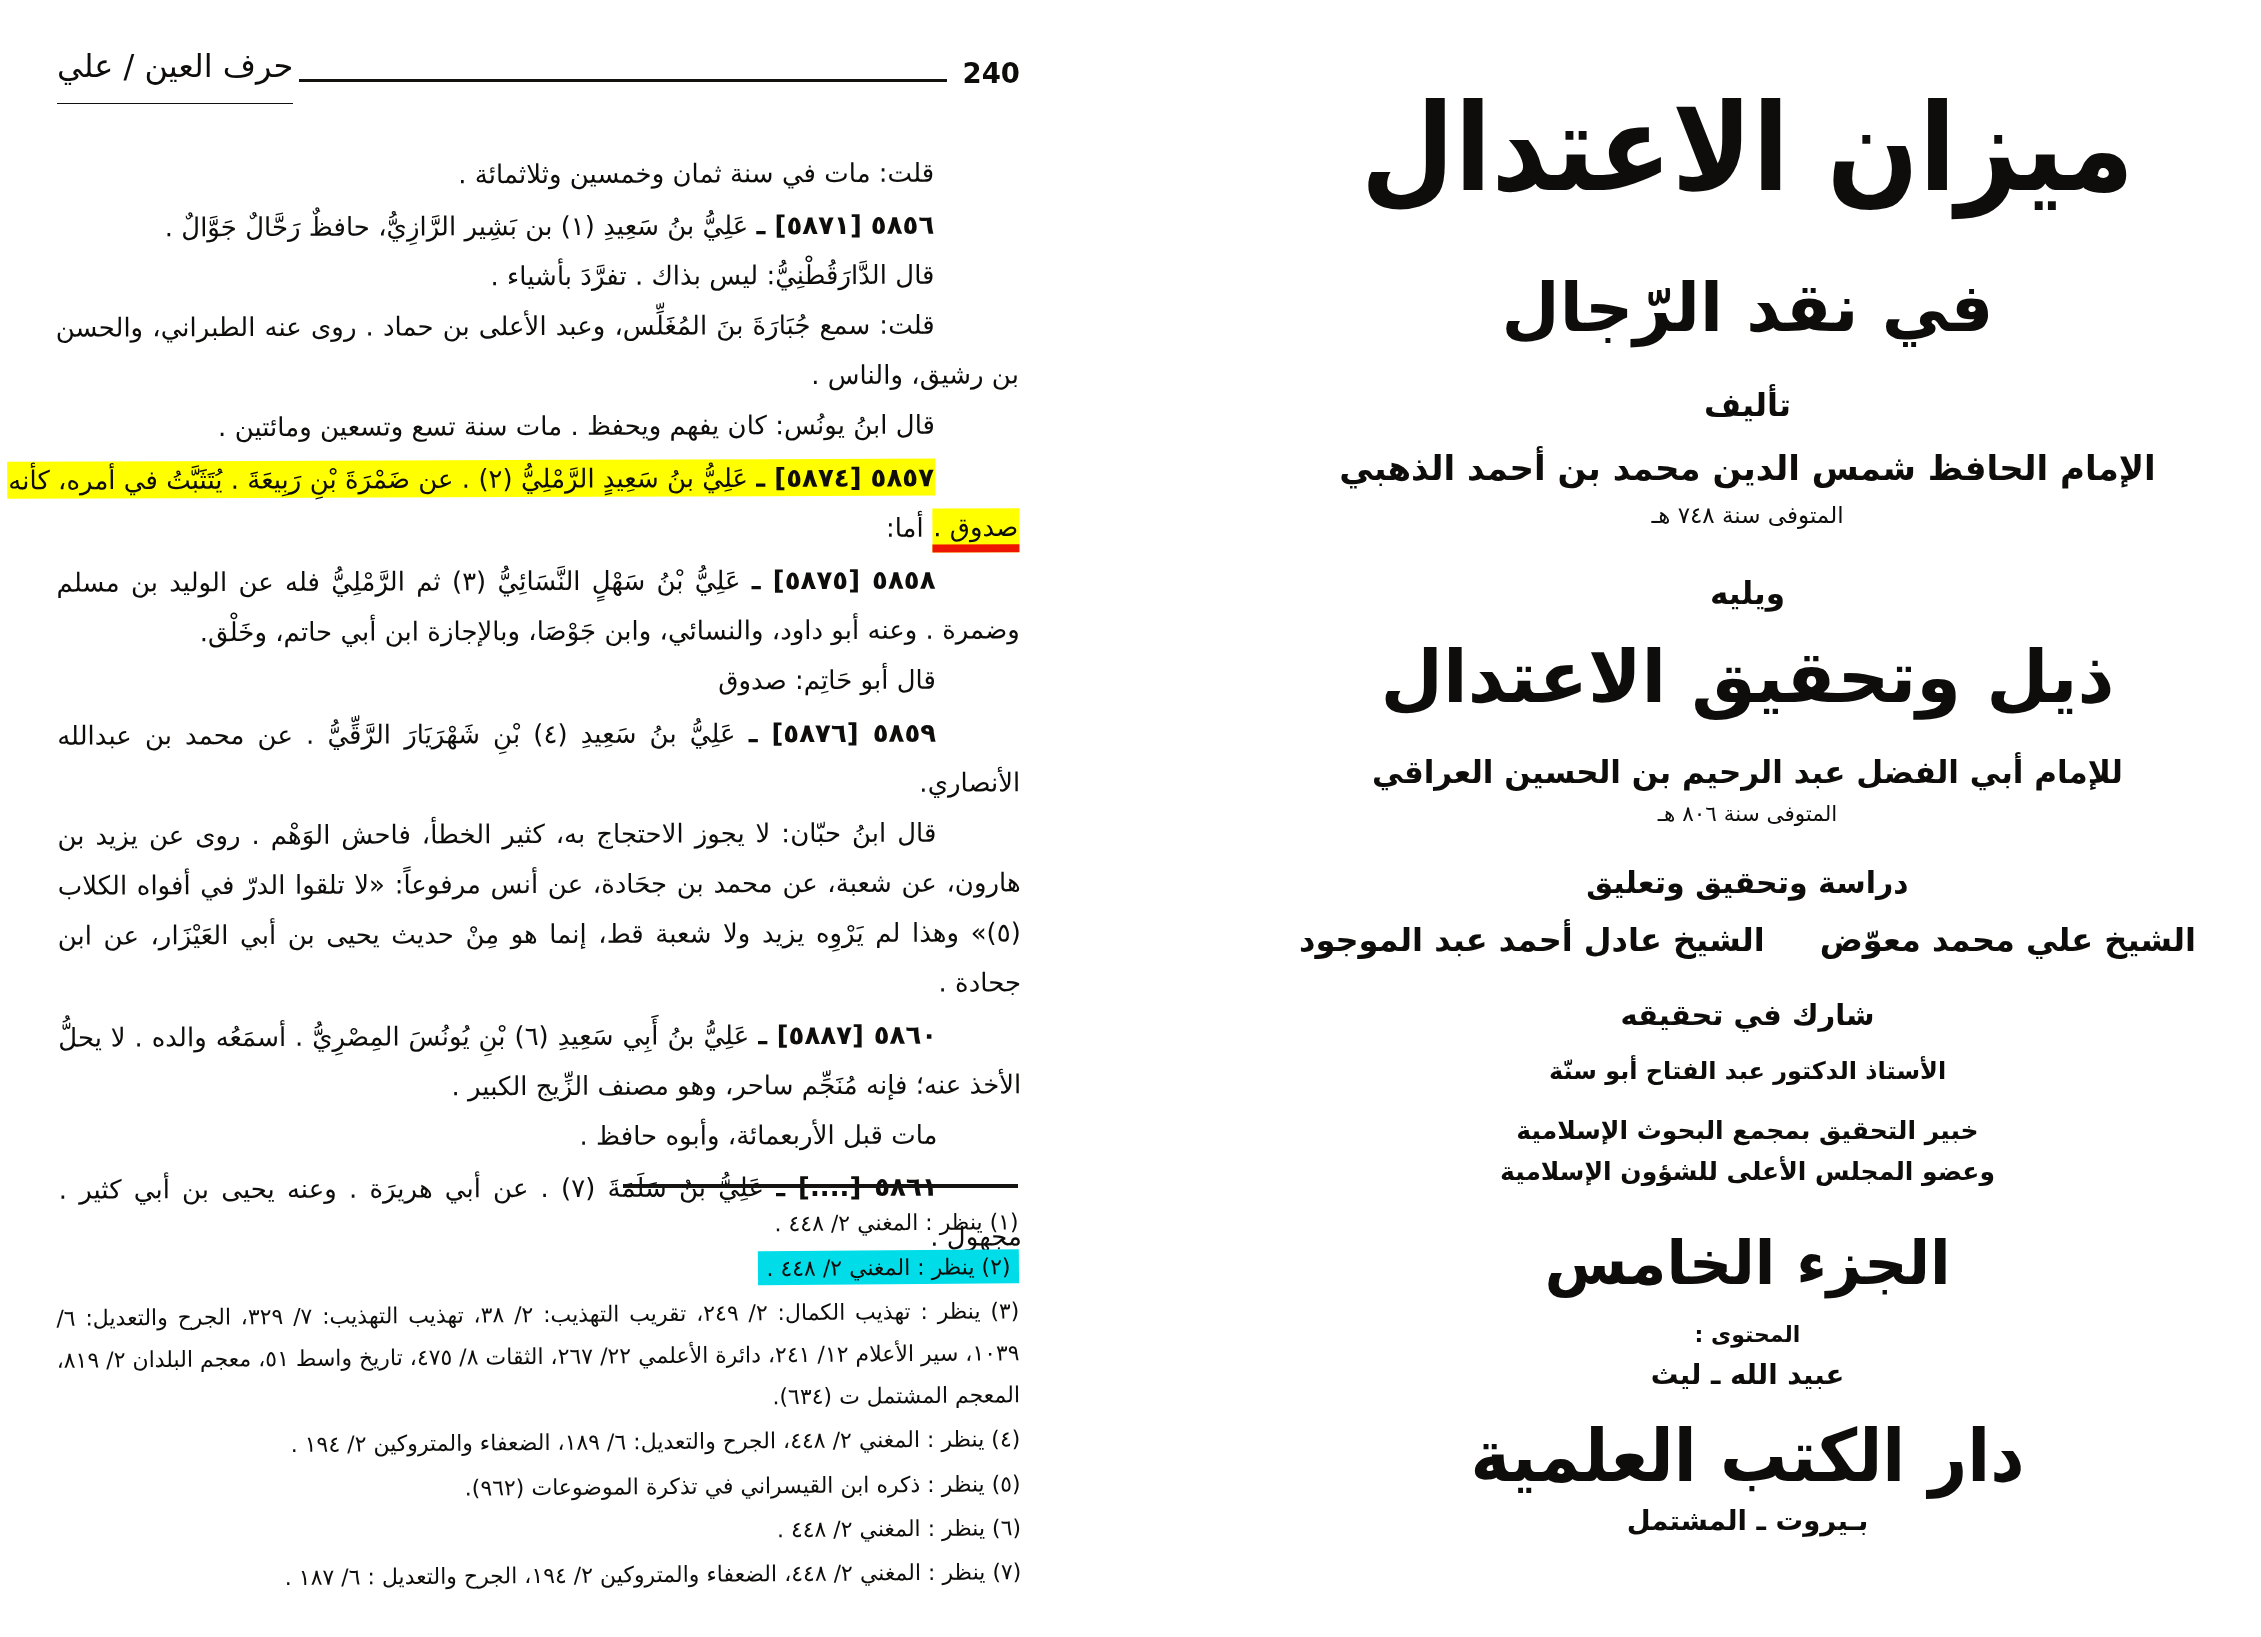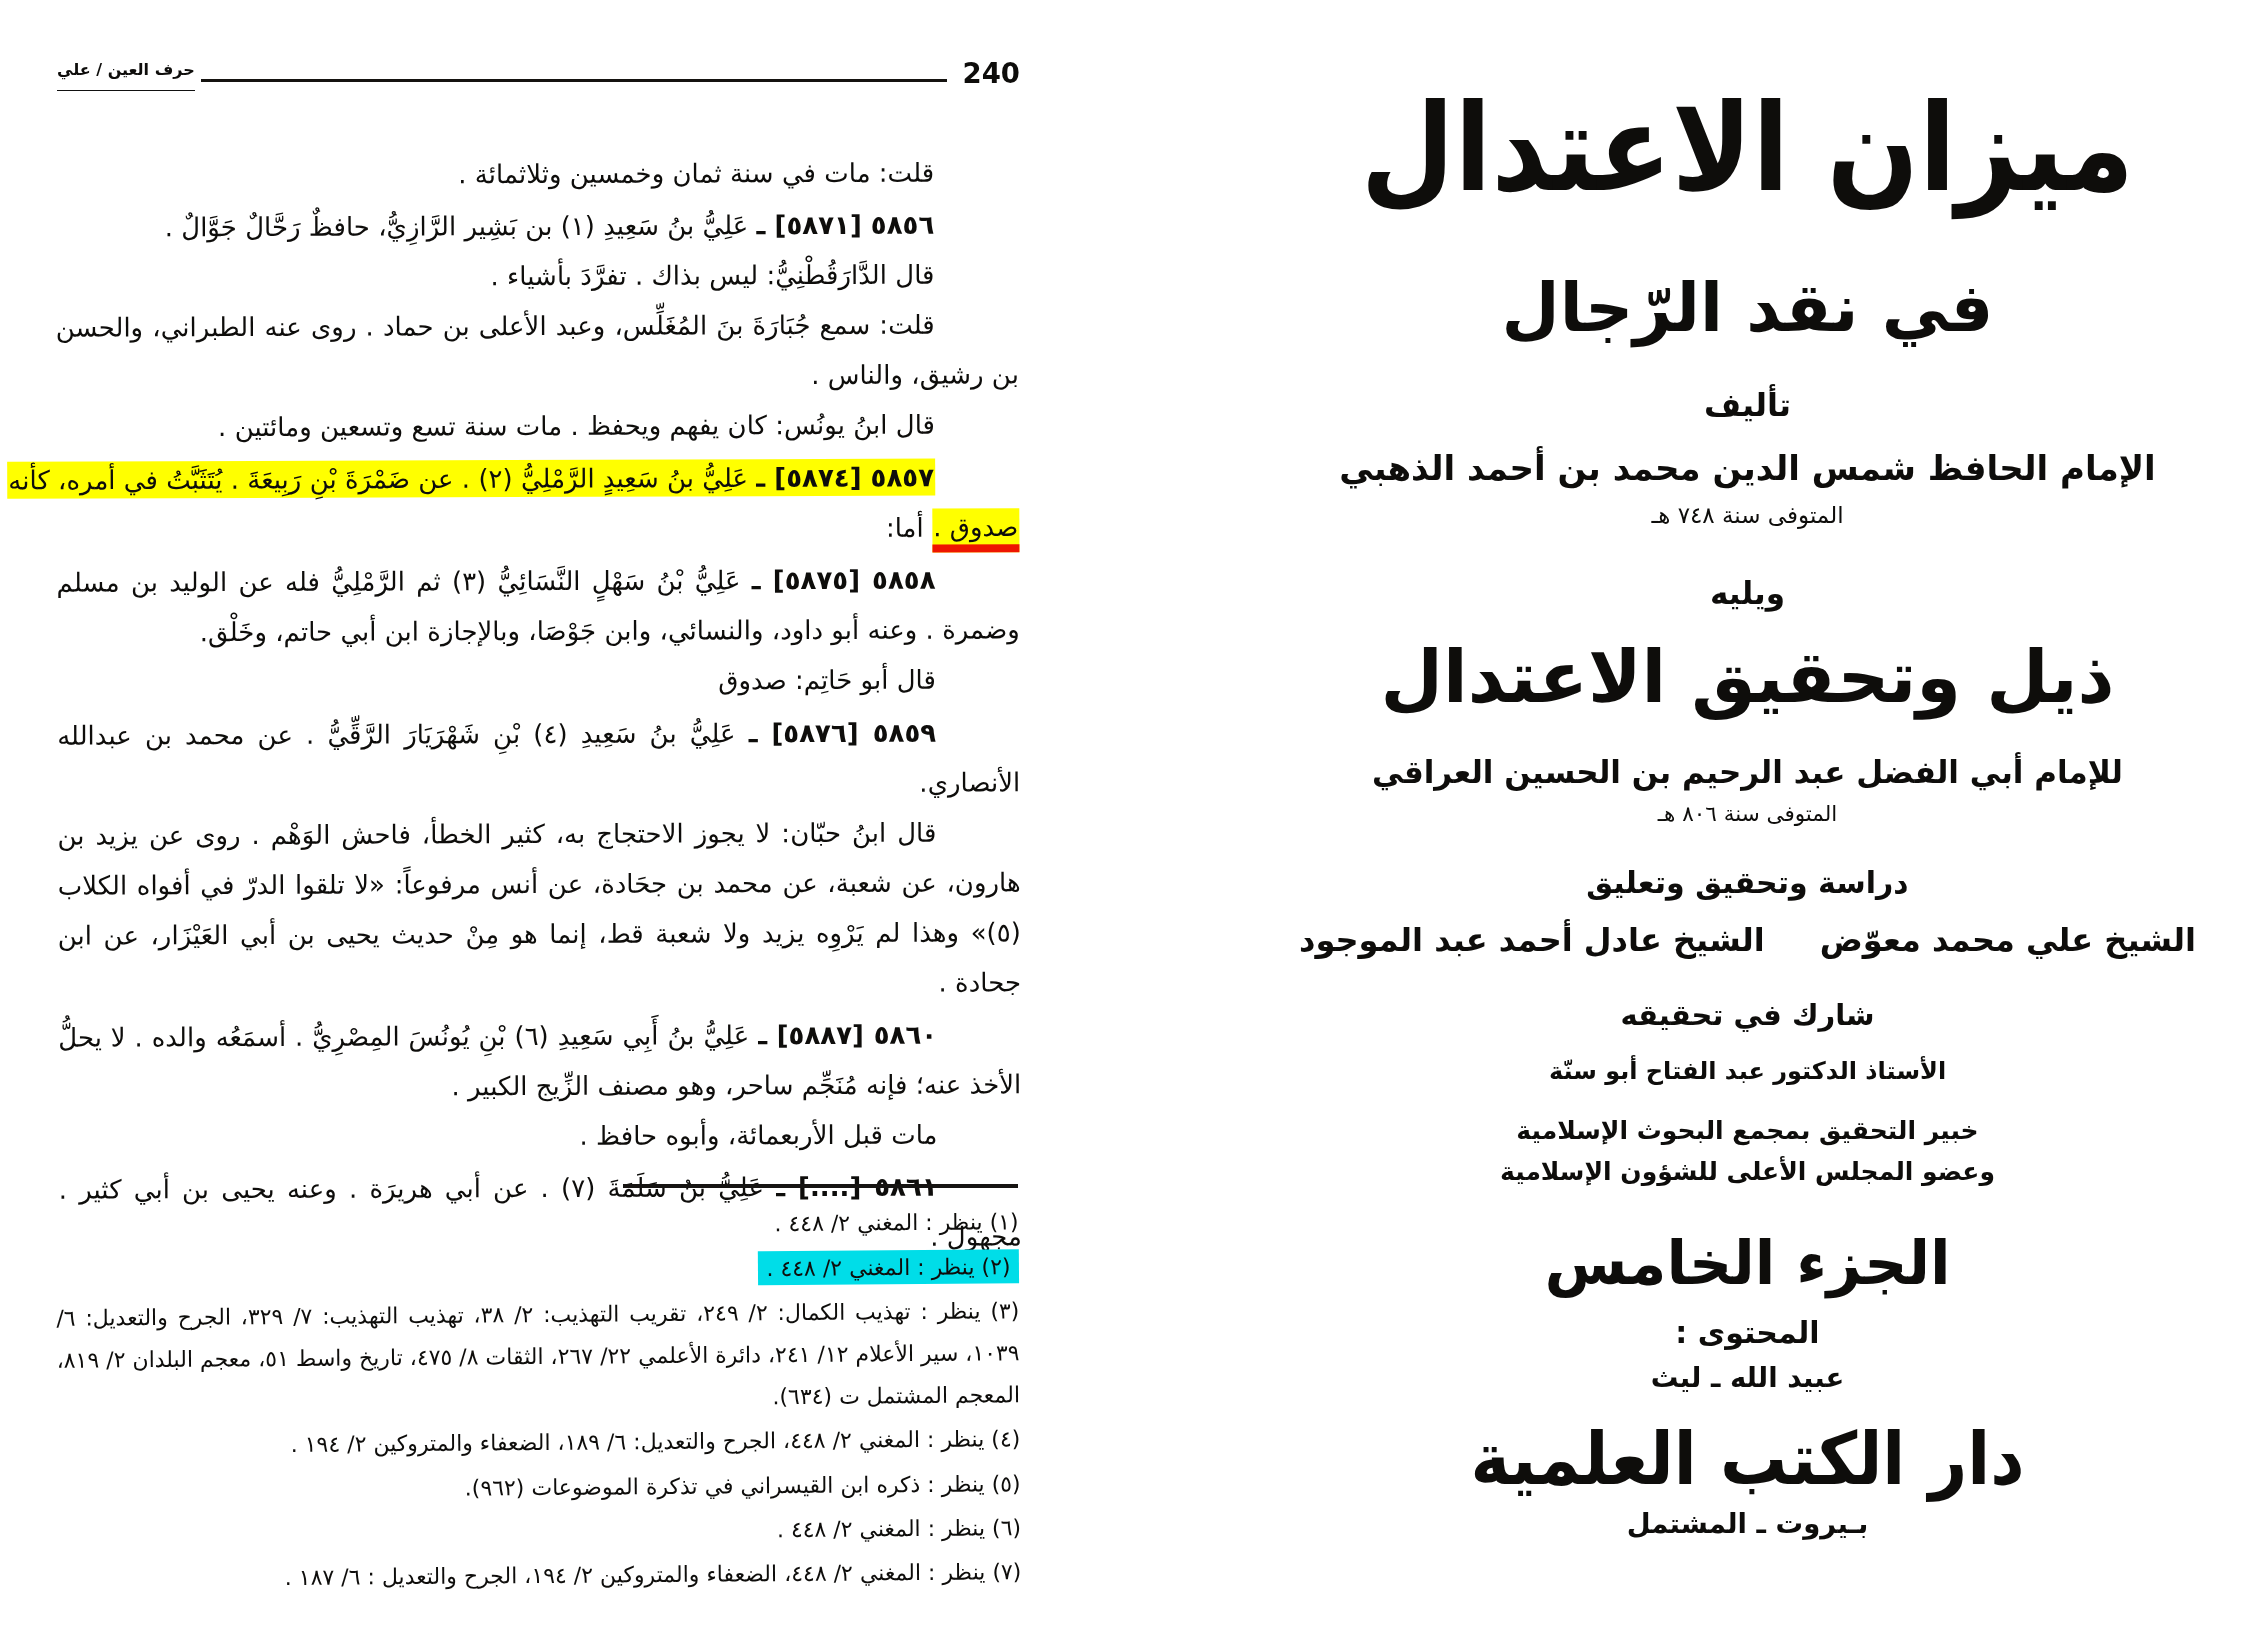--- a/index.html
+++ b/index.html
@@ -3,21 +3,21 @@
 <meta charset="utf-8">
 <style>
   html,body{margin:0;padding:0;}
   body{
     width:2261px;height:1638px;overflow:hidden;background:#ffffff;color:#0e0d0b;
     font-family:"DejaVu Sans",sans-serif;position:relative;
   }
   
   .left-page{position:absolute;left:57px;top:54px;width:963px;height:1580px;}
   .page-header{display:flex;direction:ltr;align-items:center;height:42px;}
-  .section-label{font-size:16px;font-weight:bold;white-space:nowrap;border-bottom:1.8px solid #111;padding-bottom:11px;}
+  .section-label{font-size:32px;font-weight:normal;white-space:nowrap;border-bottom:1.8px solid #111;padding-bottom:18px;}
   .header-rule{flex:1;height:3px;background:#151310;margin:10.8px 15.6px 0 6px;}
   .pagenum{font-size:27.5px;font-weight:bold;margin-top:-4.8px;}
   .body-text{direction:rtl;text-align:justify;font-size:26px;line-height:50px;margin-top:53px;transform:rotate(-0.2deg);}
   .body-text p{margin:0;text-indent:84px;}
   .body-text p.entry{margin-top:2.4px;}
   .body-text b{font-weight:bold;}
   .hl{background:#ffff00;padding:3.6px 1.2px;}
   .hl-line1{white-space:nowrap;}
   .redline{border-bottom:8.4px solid #ee1500;padding-bottom:2.4px;}
   .fn-sep{position:absolute;top:1130px;right:2.4px;width:395px;height:3.6px;background:#161412;}
@@ -36,21 +36,21 @@
   .r-appendix{font-size:72px;font-weight:bold;margin-top:25px;line-height:1.15;}
   .r-app-author{font-size:31px;font-weight:bold;margin-top:35px;white-space:nowrap;}
   .r-app-death{font-size:21.5px;margin-top:10.8px;}
   .r-dirasa{font-size:30px;font-weight:bold;margin-top:39px;}
   .r-editors{display:flex;justify-content:space-between;margin-top:21.5px;font-size:32px;font-weight:bold;padding:0 18px;}
   .r-sharaka{font-size:29px;font-weight:bold;margin-top:39px;}
   .r-participant{font-size:24px;font-weight:bold;margin-top:25px;}
   .r-role{font-size:25px;font-weight:bold;margin-top:12px;}
   .r-role.first{margin-top:31px;}
   .r-volume{font-size:60px;font-weight:bold;margin-top:42px;}
-  .r-contents-label{font-size:30px;font-weight:bold;margin-top:17px;}
+  .r-contents-label{font-size:22px;font-weight:bold;margin-top:24px;}
   .r-range{font-size:27.5px;font-weight:bold;margin-top:10.8px;}
   .r-publisher{font-size:67px;font-weight:bold;margin-top:27.5px;transform:scaleY(1.08);}
   .r-location{font-size:27.5px;font-weight:bold;margin-top:8.4px;letter-spacing:3.6px;}
 </style>
 </head>
 <body>
 
 <div class="left-page">
   <div class="page-header">
     <span class="section-label">حرف العين / علي</span>

